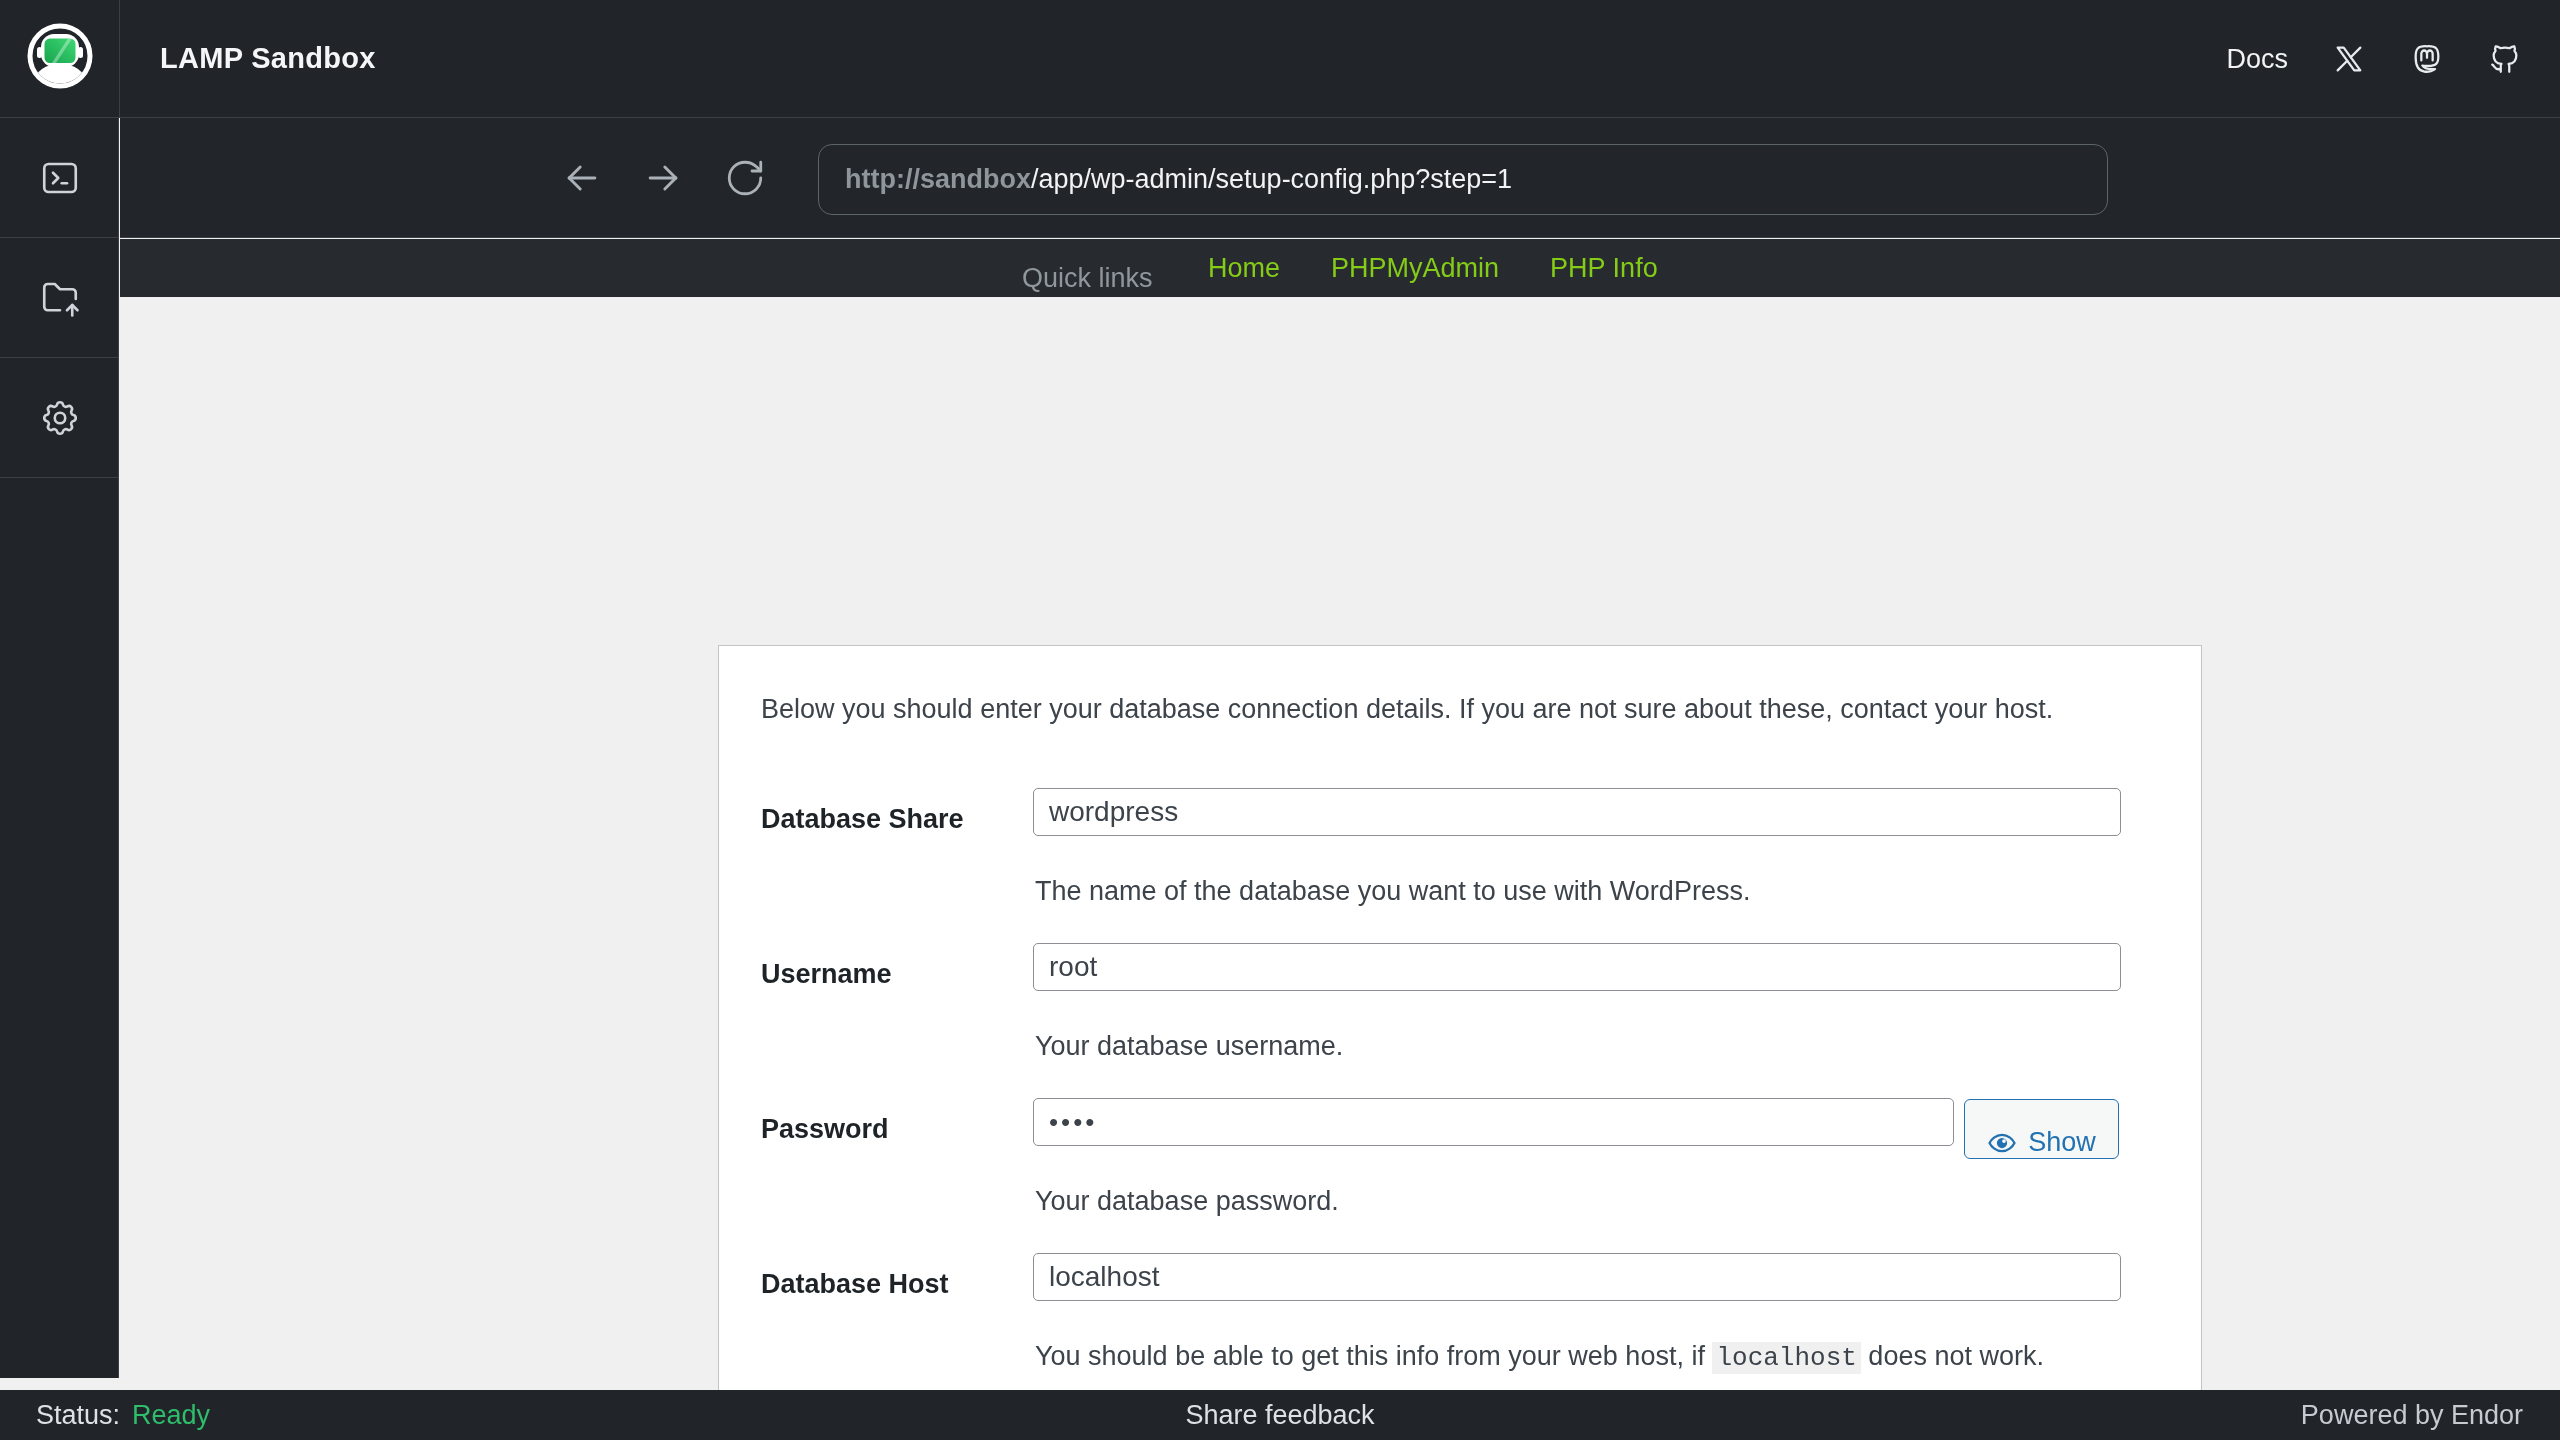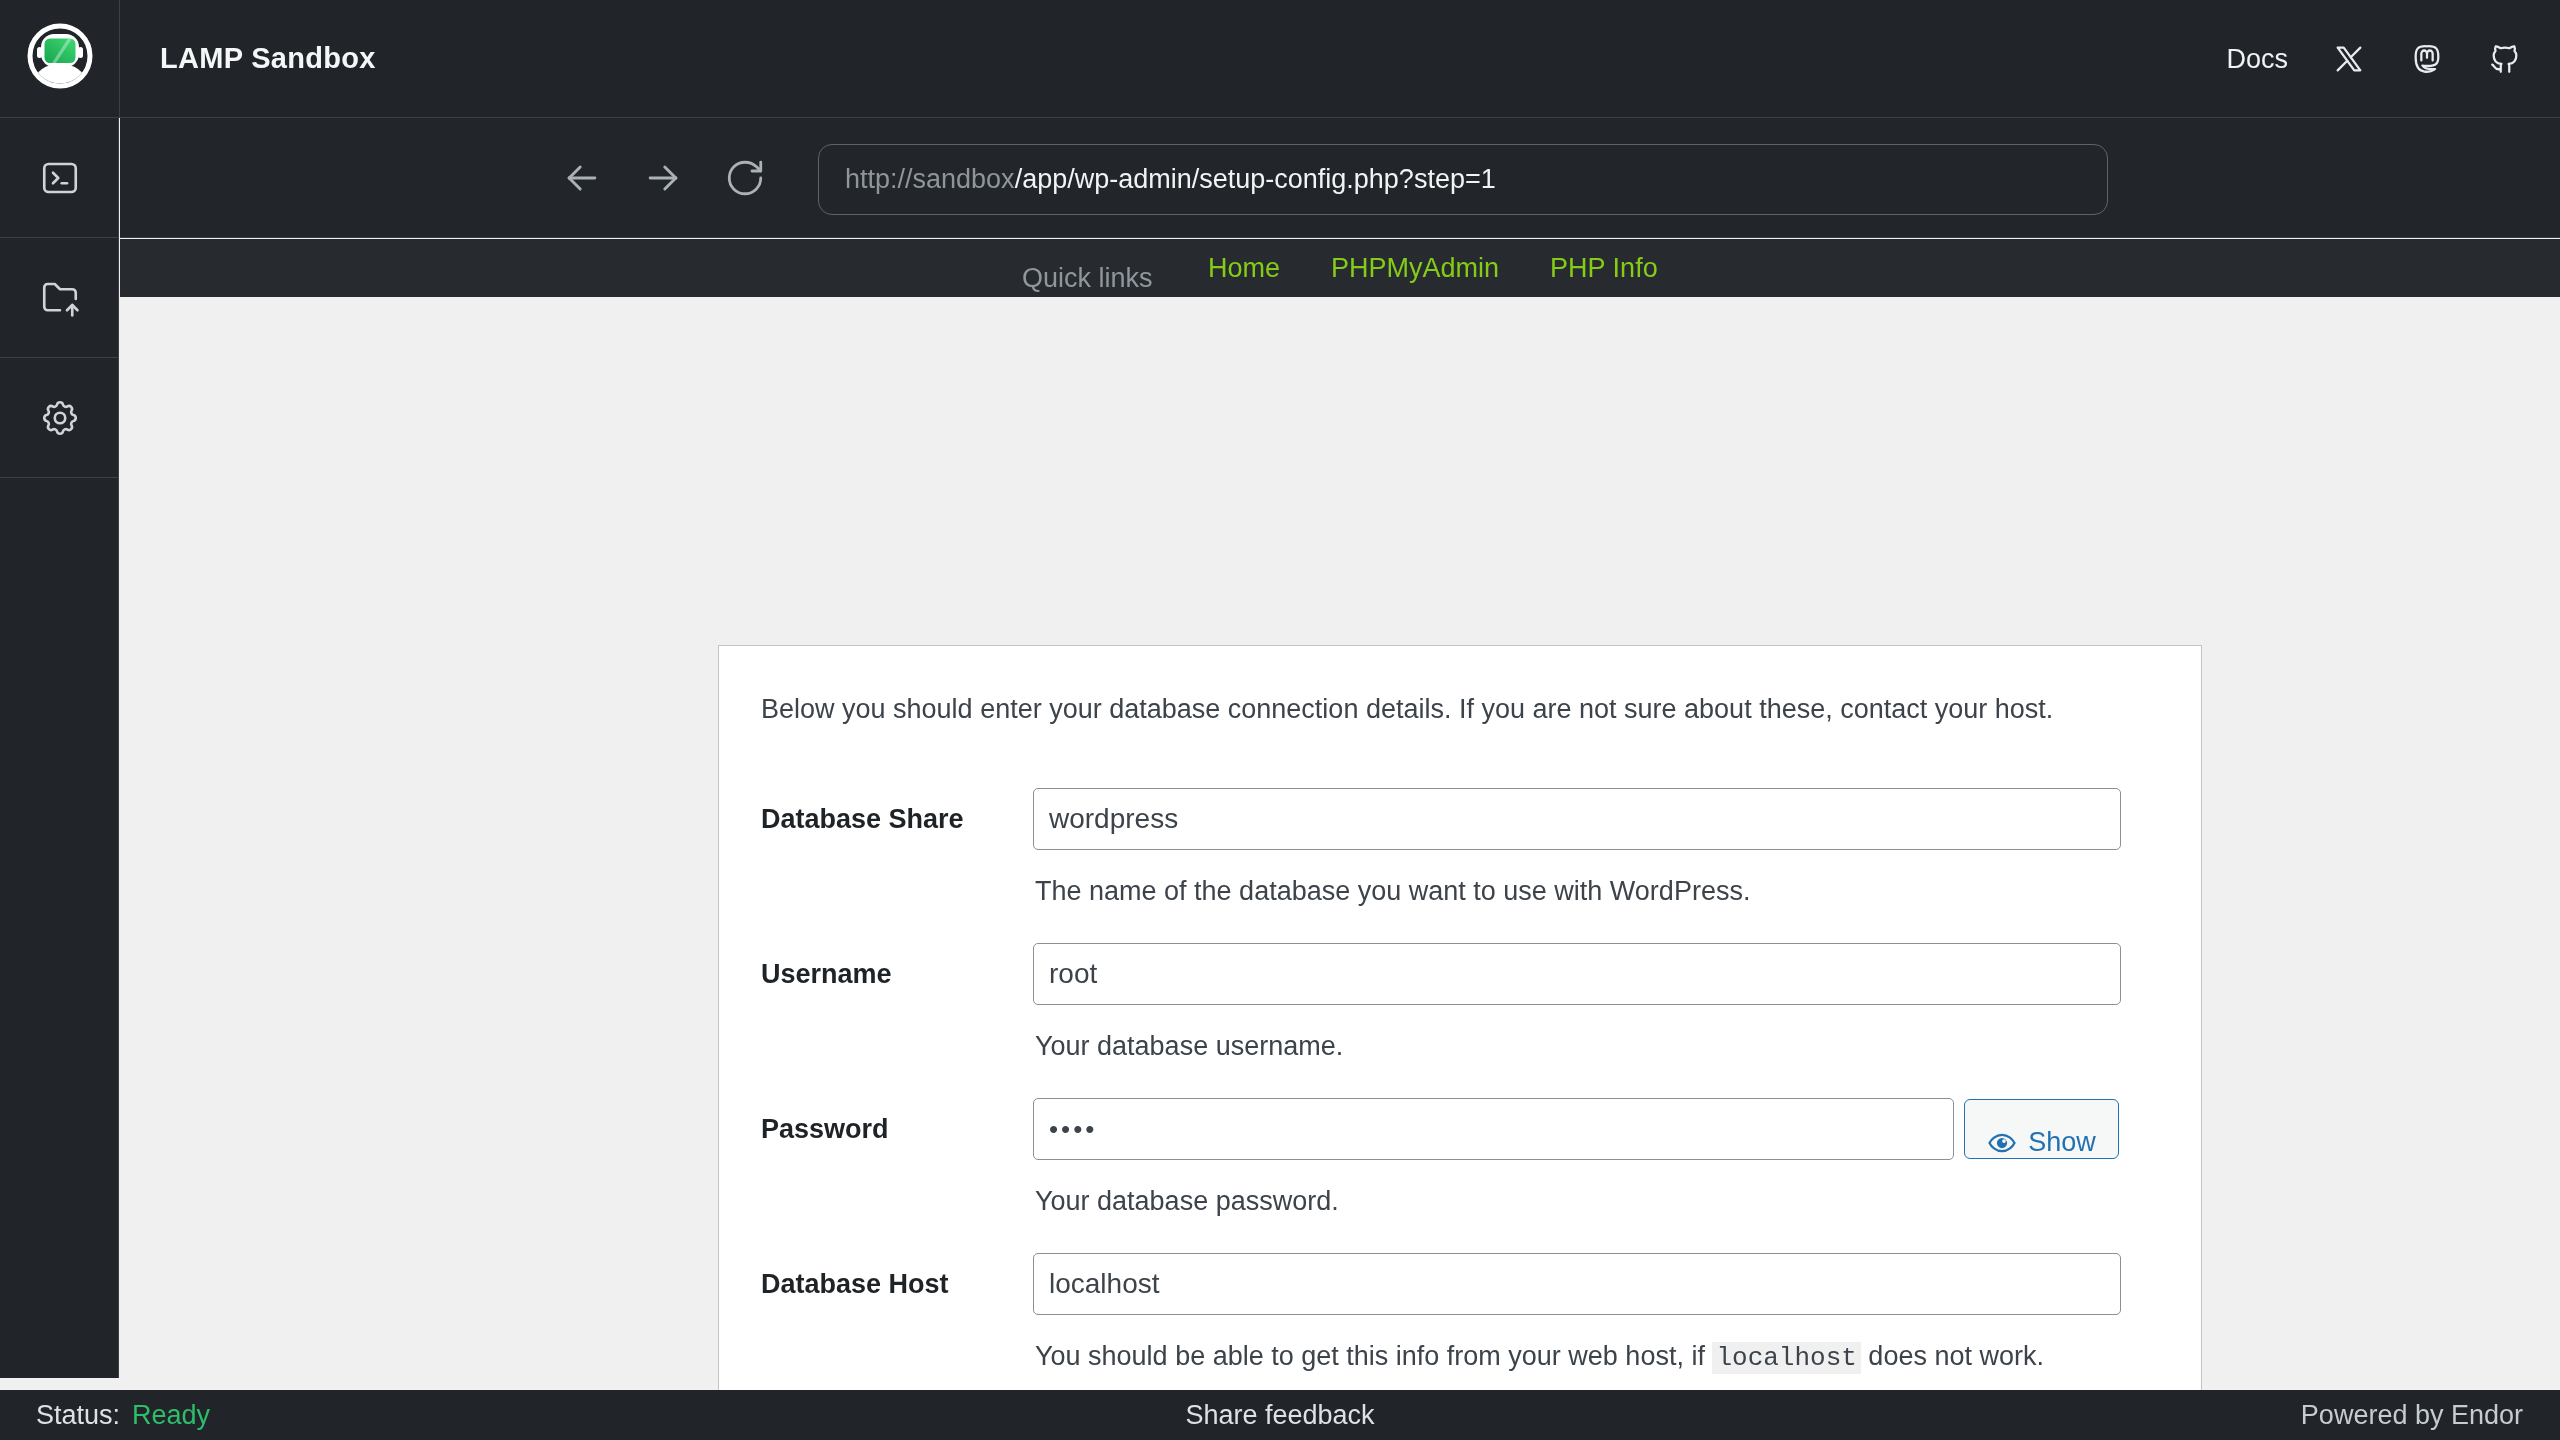--- a/index.html
+++ b/index.html
@@ -42,21 +42,21 @@
   .nav-btn { position:absolute; top:158px; width:44px; height:44px; display:flex; align-items:center; justify-content:center; cursor:pointer; }
   .toolbar .nav-btn { top:38px; }
   .nav-btn svg { stroke:#aab1b7; }
   .back-btn { left:440px; } .fwd-btn { left:521px; } .refresh-btn { left:603px; }
   .address-bar {
     position:absolute; left:698px; top:26px; width:1290px; height:71px;
     border:1.5px solid #5c646b; border-radius:14px;
     display:flex; align-items:center; padding:0 26px; cursor:text;
     font-size:27px; white-space:nowrap; overflow:hidden;
   }
-  .url-prefix { color:#8e959b; }
+  .url-prefix { color:#8e959b;font-weight:bold; }
   .url-path { color:#f1f3f5; margin-left:0; }
 
   
   .quicklinks {
     position:absolute; left:120px; top:239px; width:2440px; height:58px;
     background:#272b30; display:flex; align-items:center; font-size:27px;
   }
   .ql-label { position:absolute; left:902px; color:#8f969c;margin-top:20px; }
   .ql-links { position:absolute; left:1088px; display:flex; gap:51px; }
   .ql-link { color:#84cc16; cursor:pointer; }
@@ -70,21 +70,21 @@
   .intro { position:absolute; left:42px; top:48px; width:1400px; font-size:27px; color:#3c434a; }
 
   .form-row { position:absolute; left:0; width:1484px; }
   .row-0 { top:142px; } .row-1 { top:297px; } .row-2 { top:452px; } .row-3 { top:607px; } .row-4 { top:760px; }
   .field-label {
     position:absolute; left:42px; top:0; width:255px; height:62px;
     display:flex; align-items:center;
     font-size:27px; font-weight:700; color:#1d2327;
   }
   .text-input {
-    position:absolute; left:314px; top:0; width:1088px; height:62px;
+    position:absolute; left:314px; top:0; width:1088px; height:48px;
     border:1px solid #8c8f94; border-radius:5px; background:#fff;
     padding:16px 15px; font-size:28px; color:#3c434a;
     font-family:"Liberation Sans", sans-serif; outline:none;
   }
   .pw-input { width:921px; font-size:26px; letter-spacing:3px; }
   .field-help { position:absolute; left:316px; top:88px; font-size:27px; color:#3c434a; white-space:nowrap; }
   .field-help code { font-family:"Liberation Mono", monospace; font-size:26px; background:#f0f0f1; padding:1px 4px; }
 
   .show-btn {
     position:absolute; left:1245px; top:1px; width:155px; height:60px;

